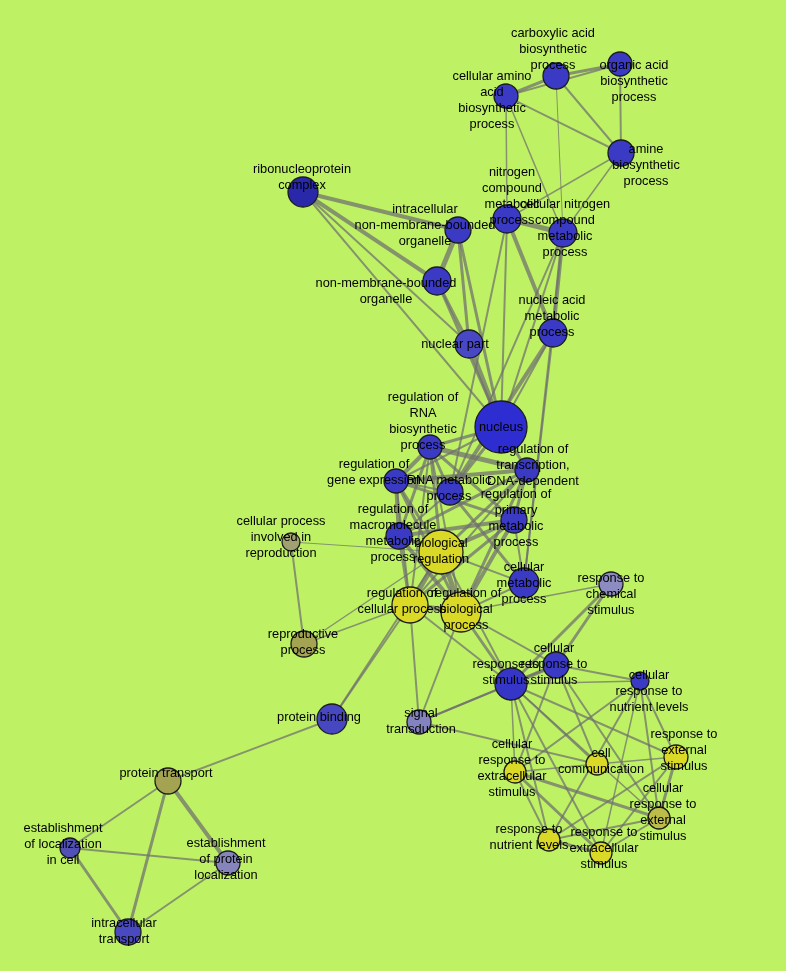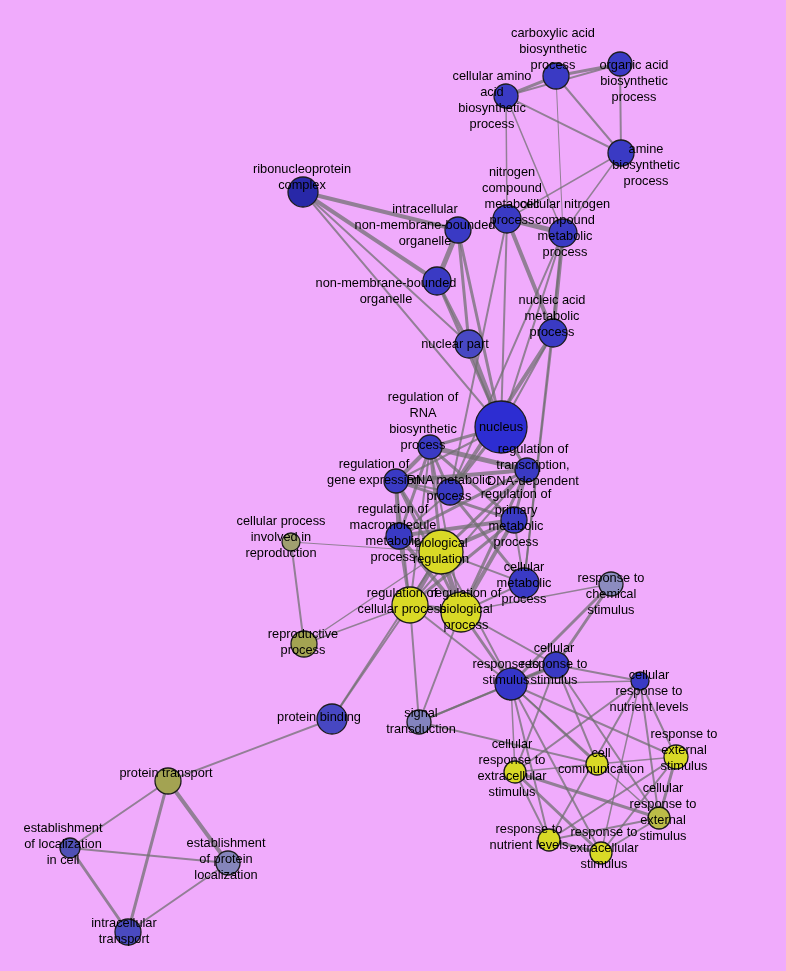--- a/index.html
+++ b/index.html
@@ -1,16 +1,16 @@
 <!DOCTYPE html>
 <html><head>
 <meta charset="utf-8">
 <style>
   html,body{margin:0;padding:0;background:#ffffff;}
-  .stage{width:786px;height:971px;position:relative;background:#f0abfc;overflow:hidden;}
+  .stage{width:786px;height:971px;position:relative;background:#bef264;overflow:hidden;}
   svg{display:block;}
   .edge{stroke:#6f6f6f;opacity:0.72;stroke-linecap:round;}
   .node{stroke:#1c1c1c;stroke-width:1.3;}
   .label{font-family:"Liberation Sans",sans-serif;font-size:12.8px;fill:#000000;text-anchor:middle;}
 </style>
 </head>
 <body>
 
 <div class="stage">
   <svg id="graph" width="786" height="971" viewBox="0 0 786 971" xmlns="http://www.w3.org/2000/svg">

